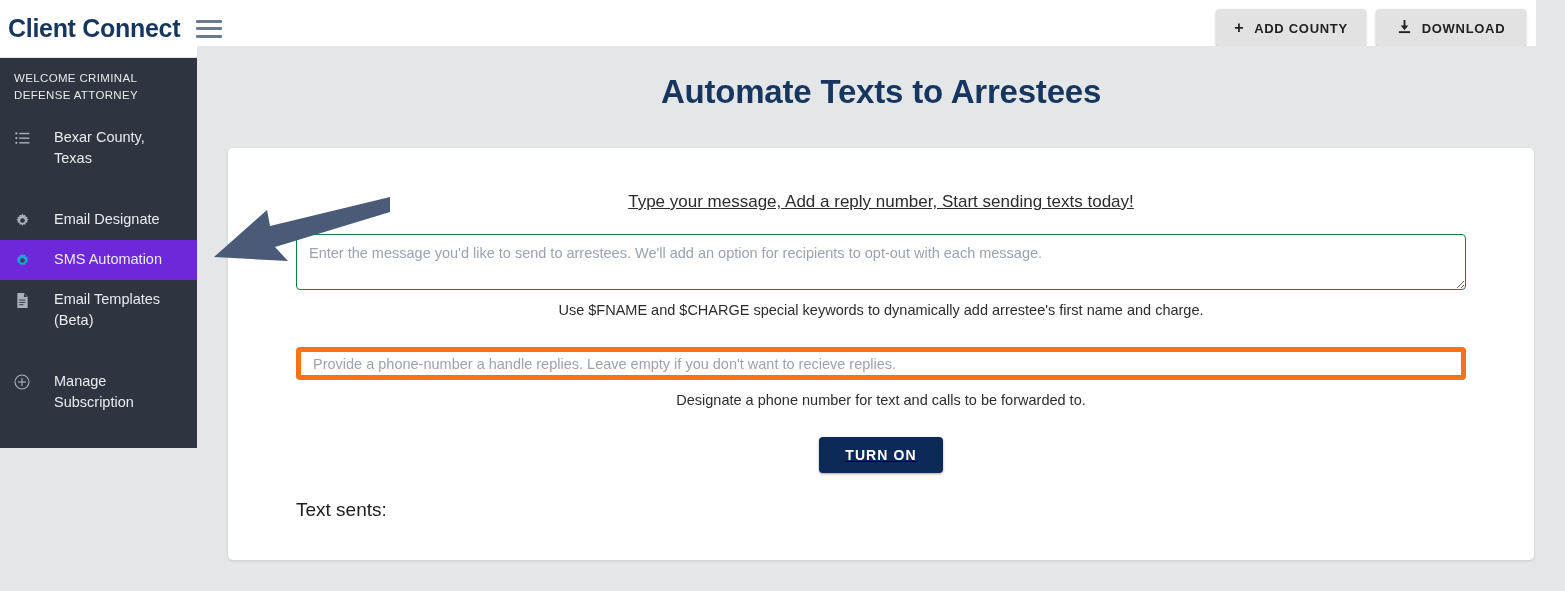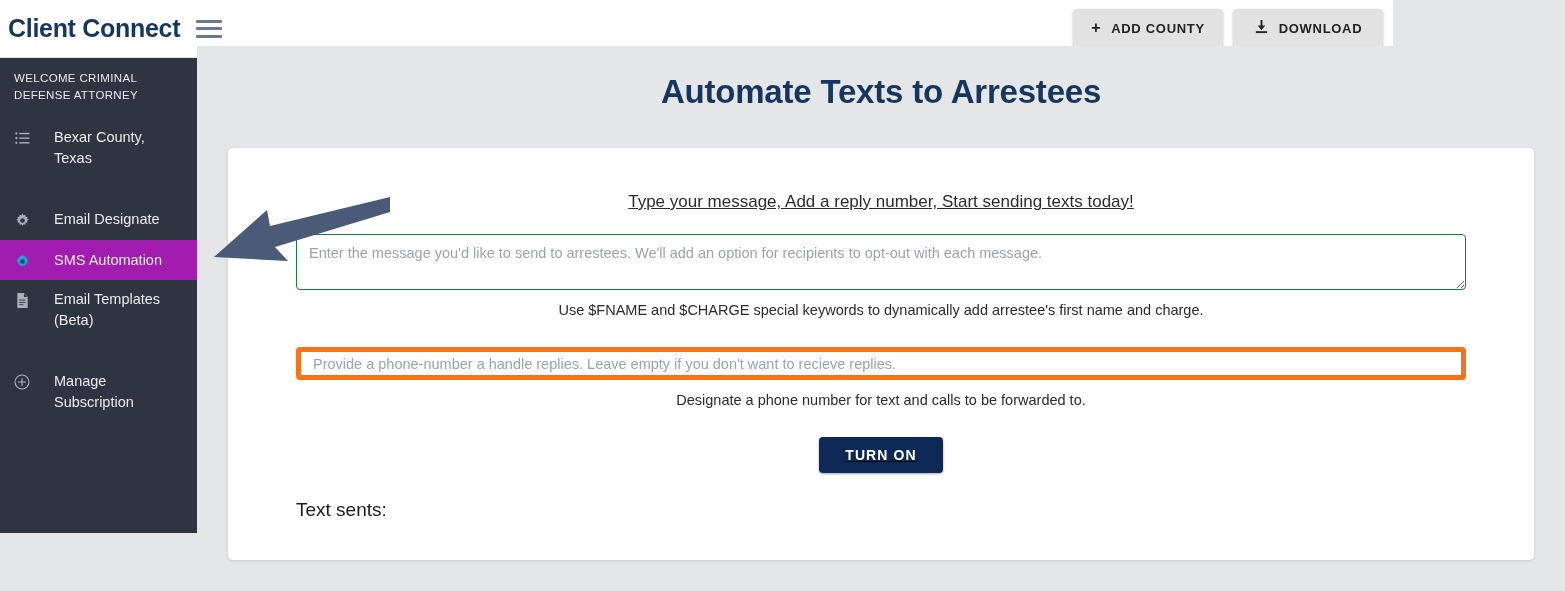--- a/index.html
+++ b/index.html
@@ -13,21 +13,21 @@
   #app {
     position: relative;
     width: 1565px; height: 591px;
     background: #e4e6e8;
   }
 
   
   .topbar {
     position: absolute;
     top: 0; left: 0;
-    width: 1393px; height: 58px;
+    width: 1536px; height: 58px;
     background: #ffffff;
     border-bottom: 1px solid #e0e0e0;
     display: flex;
     align-items: center;
   }
   .brand {
     margin-left: 8px;
     font-size: 25px;
     font-weight: bold;
     color: #15365f;
@@ -75,21 +75,21 @@
     letter-spacing: 0.7px;
     color: #222;
     cursor: pointer;
   }
   .tbtn .gly { font-size: 16px; line-height: 1; display:inline-block; }
 
   
   .sidebar {
     position: absolute;
     top: 58px; left: 0;
-    width: 197px; height: 475px;
+    width: 197px; height: 390px;
     background: #2e3440;
     color: #e8eaed;
     padding-top: 8px;
   }
   .welcome {
     padding: 4px 14px 0 14px;
     font-size: 11.5px;
     line-height: 17px;
     letter-spacing: 0.35px;
     color: #e7e9ec;
@@ -102,21 +102,21 @@
     display: flex;
     align-items: flex-start;
     gap: 24px;
     padding: 9px 12px 9px 14px;
     font-size: 14.5px;
     line-height: 21px;
     color: #e9ebee;
     cursor: pointer;
     min-height: 40px;
   }
-  .nav-item.active { background: #a21caf; align-items: center; }
+  .nav-item.active { background: #6d28d9; }
   .nav-item .ico {
     flex: 0 0 auto;
     width: 16px; height: 16px;
     margin-top: 3px;
     display: inline-flex;
     align-items: center;
     justify-content: center;
     color: #aab1bb;
   }
   .nav-item.active .ico { color: #1fa2dd; }

